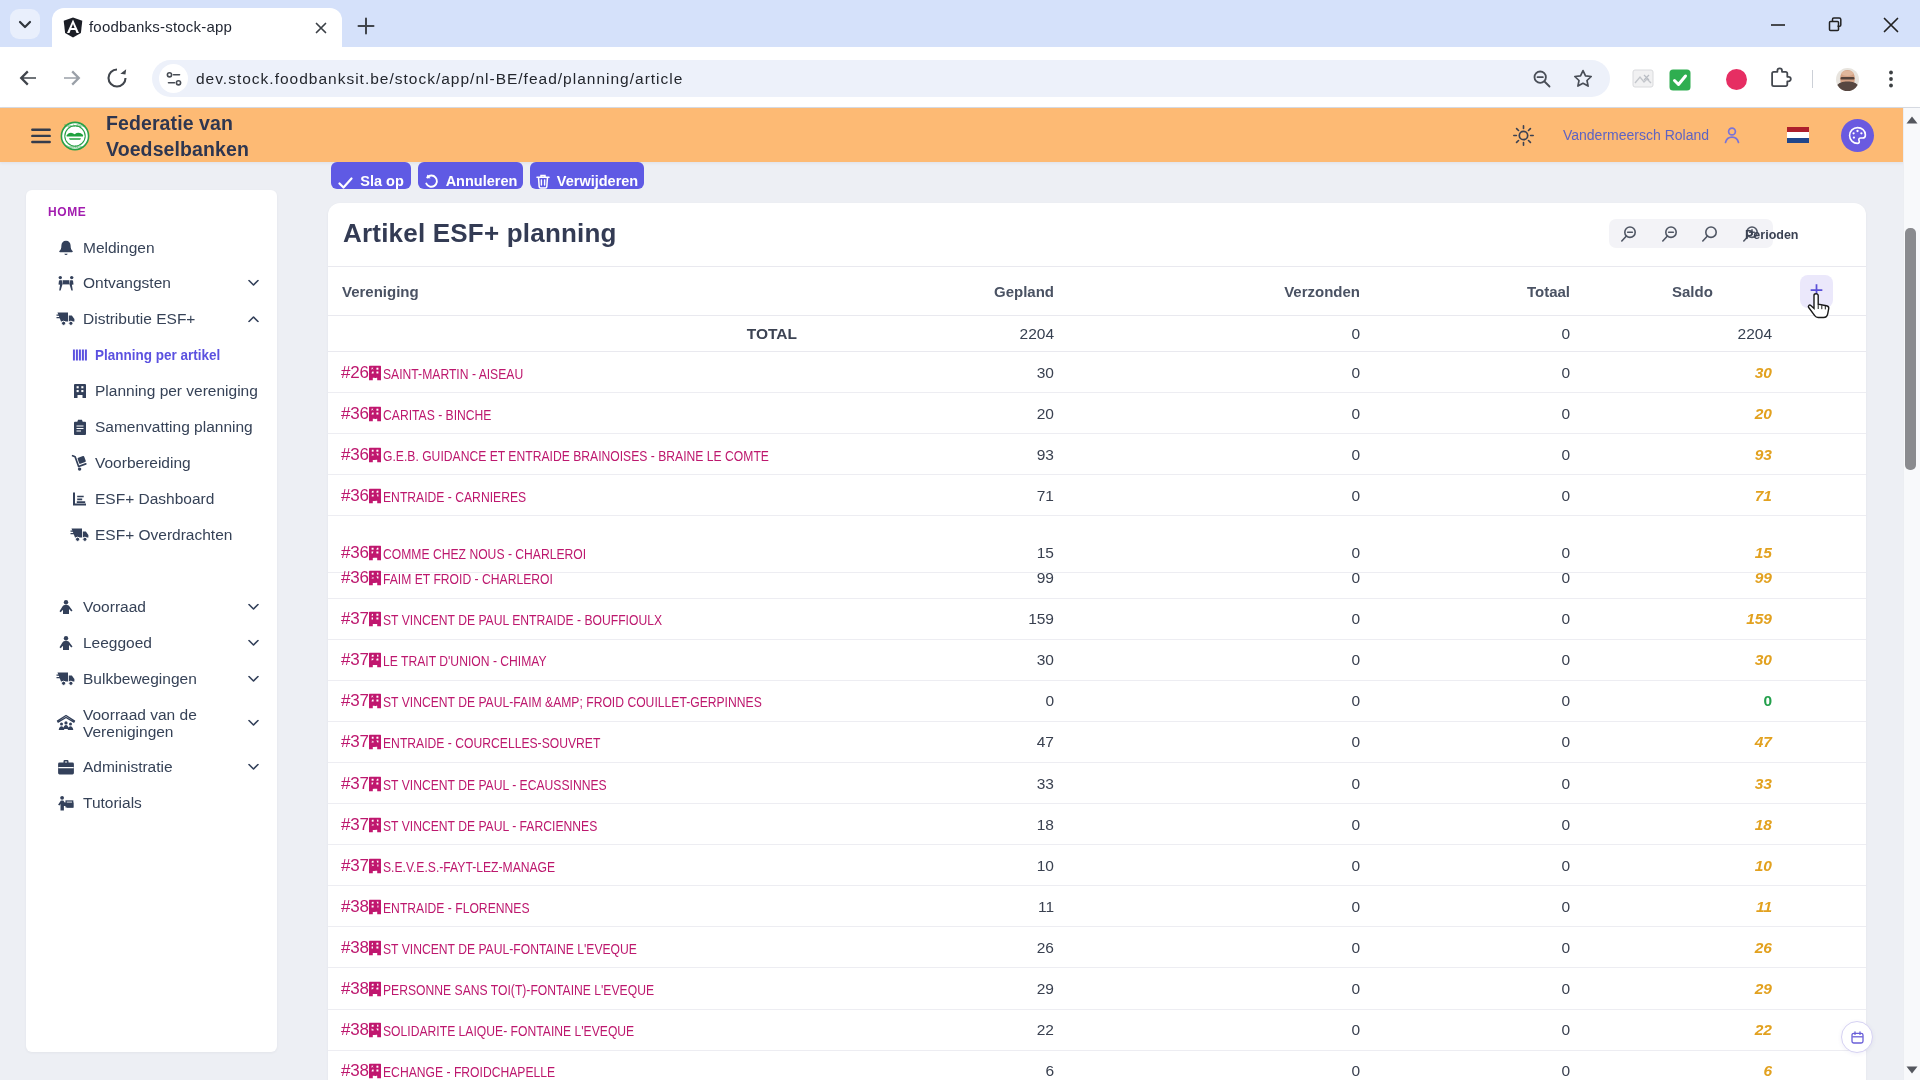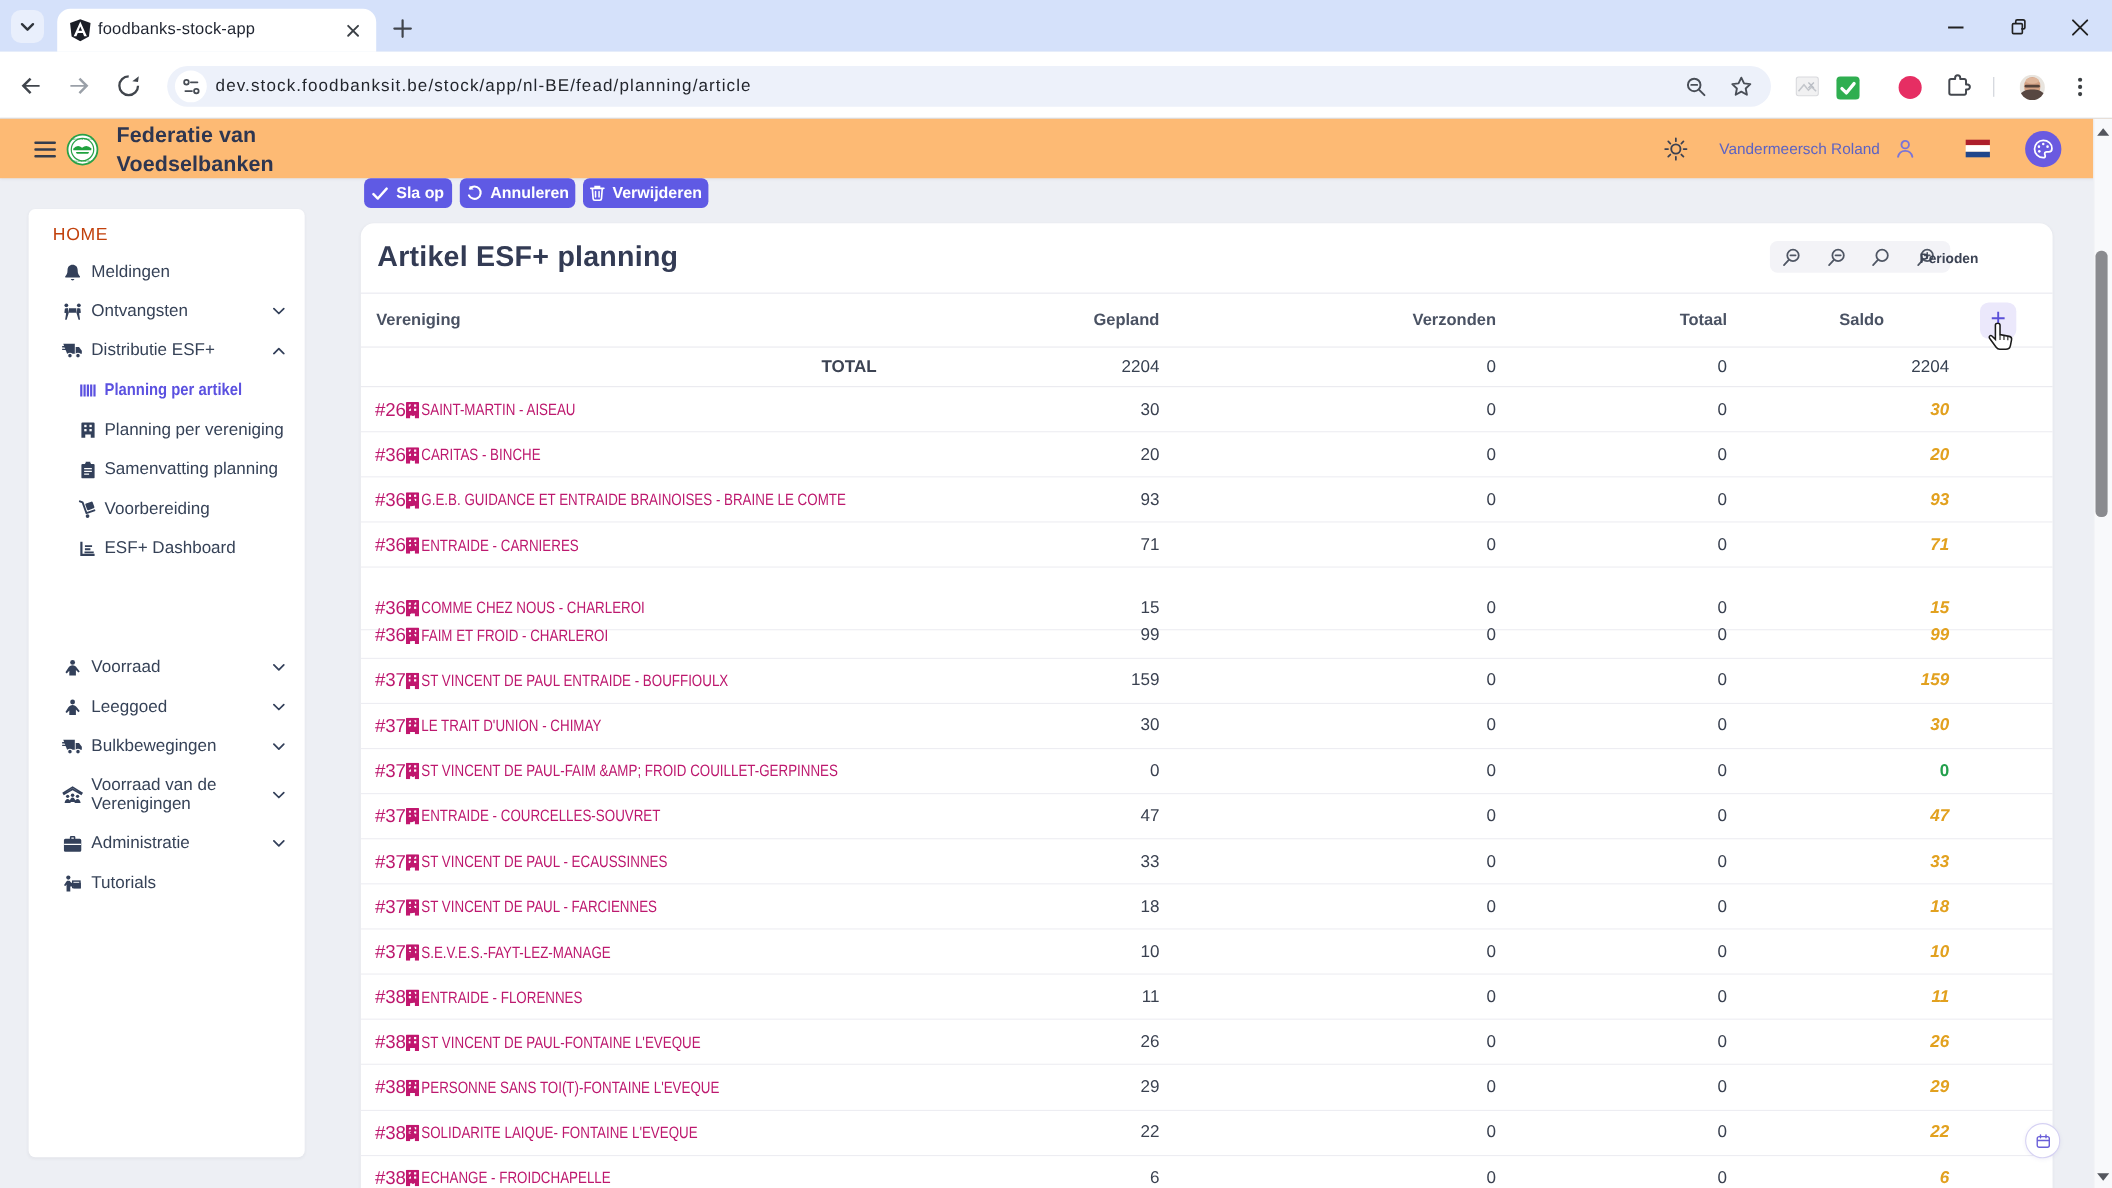--- a/index.html
+++ b/index.html
@@ -14,24 +14,24 @@
 #toolbar{position:absolute;left:0;top:47px;width:1920px;height:61px;background:#fff;border-bottom:1px solid #d8dce3}
 #pill{position:absolute;left:152px;top:13px;width:1458px;height:37px;border-radius:19px;background:#edf1fa}
 #url{position:absolute;left:44px;top:10px;font-size:15.5px;color:#23262d;letter-spacing:1px}
 
 #appheader{position:absolute;left:0;top:108px;width:1920px;height:54px;background:#fdba74;box-shadow:0 1px 3px rgba(60,70,90,.08)}
 #brand{position:absolute;left:106px;top:3px;font-size:19.5px;font-weight:600;color:#2e3650;line-height:25.5px;letter-spacing:.1px}
 #uname{position:absolute;right:211px;top:17px;font-size:14px;color:#5d63c3;white-space:nowrap;top:19px}
 #flag{position:absolute;left:1787px;top:19px;width:22px;height:16px}
 #palettebtn{position:absolute;left:1841px;top:10.5px;width:33px;height:33px;border-radius:50%;background:#6a5ae0}
 
-.pbtn{position:absolute;top:162px;height:27px;background:#5f5ae4;border-radius:6px;color:#fff;font-size:14.5px;font-weight:700;display:flex;align-items:center;justify-content:center;gap:7px}
+.pbtn{position:absolute;top:162px;height:27px;background:#5f5ae4;border-radius:6px;color:#fff;font-size:14.5px;font-weight:700;display:flex;align-items:flex-end;justify-content:center;gap:7px}
 
 #sidebar{position:absolute;left:26px;top:190px;width:251px;height:862px;background:#fff;border-radius:6px;box-shadow:0 1px 3px rgba(35,46,60,.05)}
-#home{position:absolute;left:22px;top:15px;font-size:16px;font-weight:400;color:#c2410c;letter-spacing:.6px}
+#home{position:absolute;left:22px;top:15px;font-size:12px;font-weight:700;color:#a21caf;letter-spacing:.6px}
 .sitem{position:absolute;left:0;width:251px;height:36px;font-size:15.5px;color:#364257}
 .sitem .txt{position:absolute;left:57px;top:50%;transform:translateY(-50%)}
 .sitem .sicon{position:absolute;left:40px;top:50%;transform:translate(-50%,-50%)}
 .sub .txt{left:69px}
 .sub .sicon{left:54px}
 .chev{position:absolute;left:222px;top:50%;transform:translateY(-50%)}
 .active2{color:#5b51e0;font-weight:700}
 .active2 .txt{transform:translateY(-50%) scaleX(0.87);transform-origin:left center;white-space:nowrap}
 
 #card{position:absolute;left:328px;top:203px;width:1538px;height:877px;background:#fff;border-radius:12px 12px 0 0;box-shadow:0 1px 3px rgba(35,46,60,.05)}
@@ -275,20 +275,30 @@
       </svg>
       <span class="txt">Voorbereiding</span>
     </div>
   <div class="sitem sub" style="top:291px">
       <svg class="sicon" width="16" height="15" viewBox="0 0 16 15">
         <path d="M2 1v12h12" fill="none" stroke="#33405a" stroke-width="2"></path>
         <path d="M4.8 10.6h8.4M5.2 7.8h5M5.2 5h6.5" stroke="#33405a" stroke-width="1.7"></path>
       </svg>
       <span class="txt">ESF+ Dashboard</span>
     </div>
+  <div class="sitem sub" style="top:327px">
+      <svg class="sicon" width="20" height="16" viewBox="0 0 20 16">
+        <path d="M1.5 1.5h10.5v9H5z" fill="#33405a"></path>
+        <path d="M12.8 4.5h3l2.6 3.4v2.6h-5.6z" fill="#33405a"></path>
+        <circle cx="7.6" cy="12.3" r="2.1" fill="#33405a" stroke="#fff"></circle>
+        <circle cx="14.9" cy="12.3" r="2.1" fill="#33405a" stroke="#fff"></circle>
+        <path d="M0.5 4.2h4M0.5 6.6h4" stroke="#33405a" stroke-width="1.2"></path>
+      </svg>
+      <span class="txt">ESF+ Overdrachten</span>
+    </div>
   <div class="sitem" style="top:399px">
       <svg class="sicon" width="17" height="16" viewBox="0 0 17 16">
         <circle cx="8.5" cy="3.2" r="2.2" fill="#33405a"></circle>
         <path d="M4.5 8.2c1-1.6 2.4-2.4 4-2.4s3 .8 4 2.4l2.5 3.2-1.2 1-2.3-2.4V15h-6v-4.2l-2.3 2.4-1.2-1z" fill="#33405a"></path>
       </svg>
       <span class="txt">Voorraad</span>
       <svg class="chev" width="11" height="7" viewBox="0 0 11 7">
         <path d="M1 1l4.5 4.5L10 1" stroke="#33405a" stroke-width="1.6" fill="none" stroke-linecap="round" stroke-linejoin="round"></path>
       </svg>
     </div>

